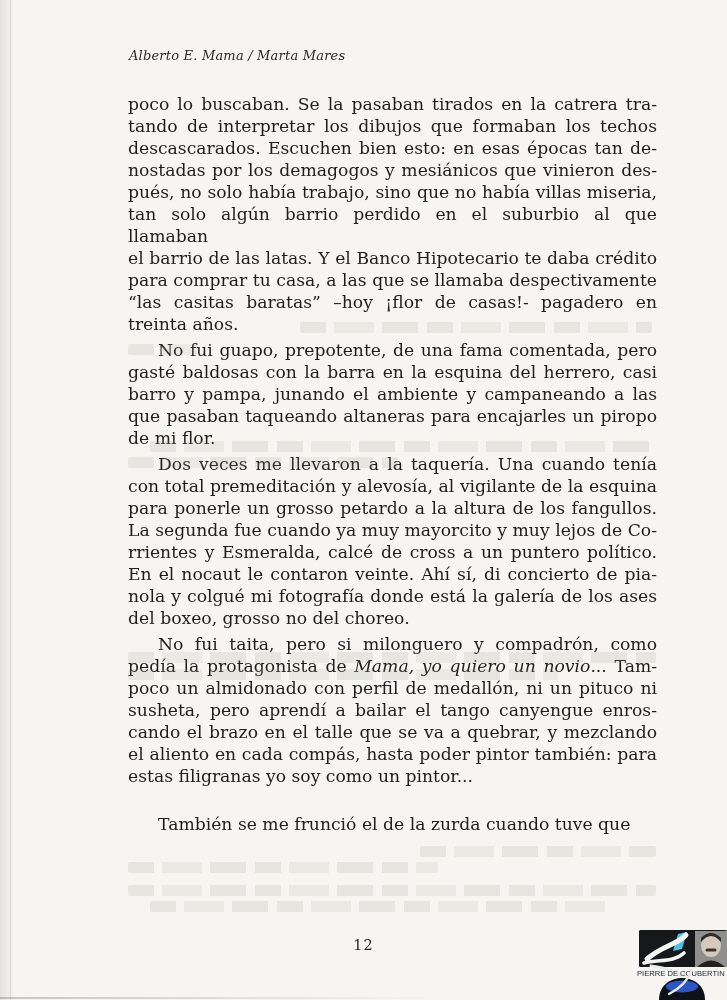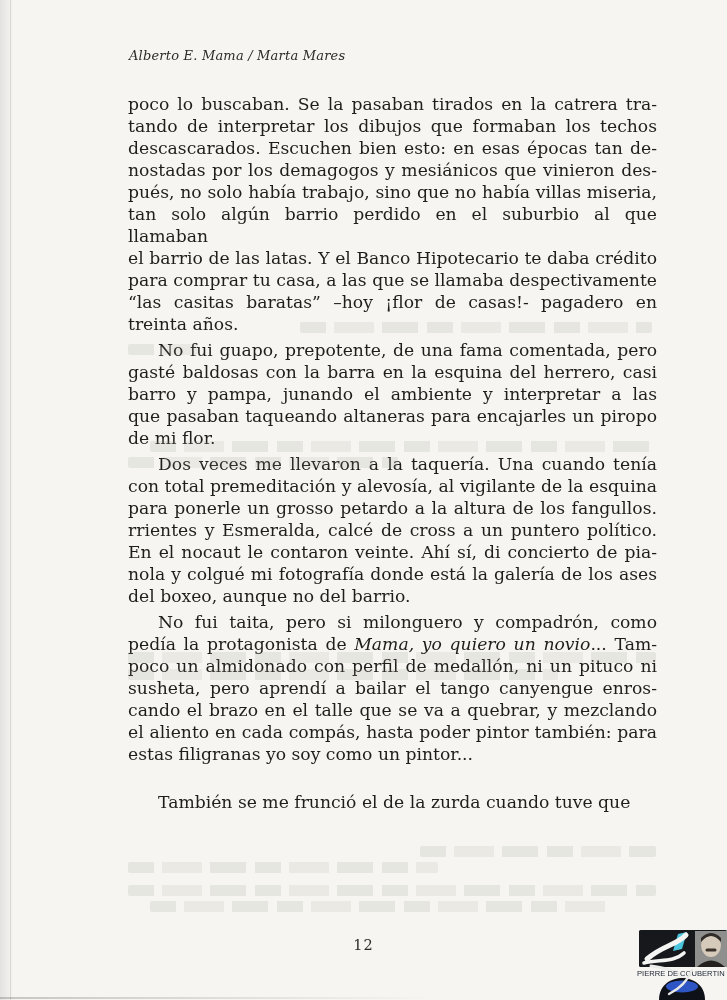--- a/index.html
+++ b/index.html
@@ -68,32 +68,33 @@
       <div class="line">pués, no solo había trabajo, sino que no había villas miseria,</div>
       <div class="line">tan solo algún barrio perdido en el suburbio al que llamaban</div>
       <div class="line">el barrio de las latas. Y el Banco Hipotecario te daba crédito</div>
       <div class="line">para comprar tu casa, a las que se llamaba despectivamente</div>
       <div class="line">“las casitas baratas” –hoy ¡flor de casas!- pagadero en</div>
       <div class="line last">treinta años.</div>
     </div>
     <div class="para indent">
       <div class="line">No fui guapo, prepotente, de una fama comentada, pero</div>
       <div class="line">gasté baldosas con la barra en la esquina del herrero, casi</div>
-      <div class="line">barro y pampa, junando el ambiente y interpretar a las</div>
+      <div class="line">barro y pampa, junando el ambiente y campaneando a las</div>
       <div class="line">que pasaban taqueando altaneras para encajarles un piropo</div>
       <div class="line last">de mi flor.</div>
     </div>
     <div class="para indent">
       <div class="line">Dos veces me llevaron a la taquería. Una cuando tenía</div>
       <div class="line">con total premeditación y alevosía, al vigilante de la esquina</div>
       <div class="line">para ponerle un grosso petardo a la altura de los fangullos.</div>
+      <div class="line">La segunda fue cuando ya muy mayorcito y muy lejos de Co-</div>
       <div class="line">rrientes y Esmeralda, calcé de cross a un puntero político.</div>
       <div class="line">En el nocaut le contaron veinte. Ahí sí, di concierto de pia-</div>
       <div class="line">nola y colgué mi fotografía donde está la galería de los ases</div>
-      <div class="line last">del boxeo, aunque no del barrio.</div>
+      <div class="line last">del boxeo, grosso no del choreo.</div>
     </div>
     <div class="para indent">
       <div class="line">No fui taita, pero si milonguero y compadrón, como</div>
       <div class="line"><span>pedía la protagonista de </span><span class="it">Mama, yo quiero un novio</span><span>... Tam-</span></div>
       <div class="line">poco un almidonado con perfil de medallón, ni un pituco ni</div>
       <div class="line">susheta, pero aprendí a bailar el tango canyengue enros-</div>
       <div class="line">cando el brazo en el talle que se va a quebrar, y mezclando</div>
       <div class="line">el aliento en cada compás, hasta poder pintor también: para</div>
       <div class="line last">estas filigranas yo soy como un pintor...</div>
     </div>

